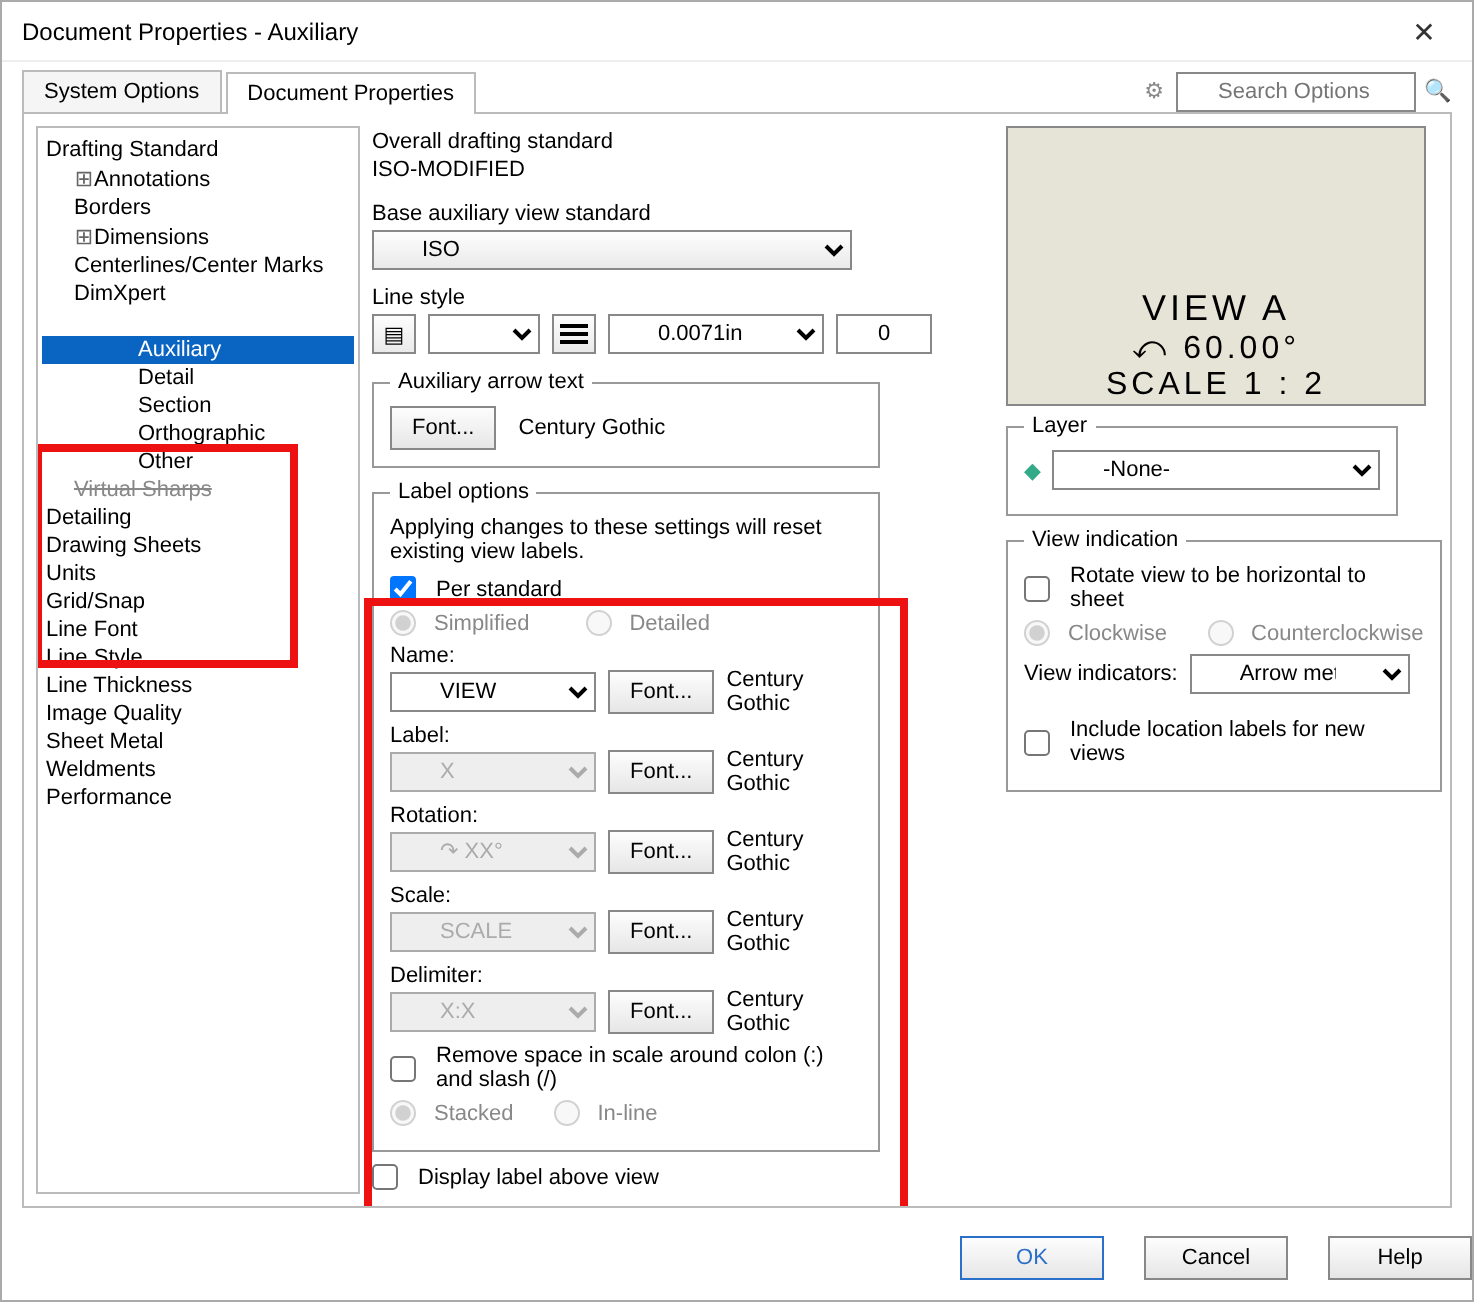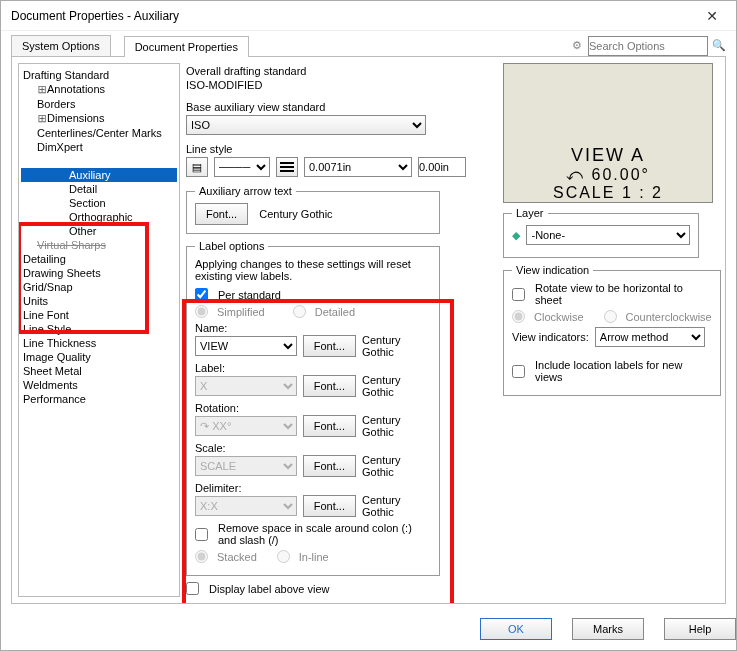--- a/index.html
+++ b/index.html
@@ -3,38 +3,38 @@
 <meta charset="utf-8">
 <style>
   * { box-sizing: border-box; font-family: "Segoe UI", Tahoma, sans-serif; }
   body { margin: 0; background: #fff; font-size: 11px; color: #000; }
   .window { width: 737px; height: 651px; border: 1px solid #aaa; display: flex; flex-direction: column; }
   .titlebar { height: 30px; display: flex; align-items: center; padding: 0 4px 0 10px; border-bottom: 1px solid #eee; }
   .titlebar .title { flex: 1; font-size: 12px; }
   .titlebar .close { width: 40px; text-align: center; font-size: 14px; color: #333; cursor: pointer; }
   .toprow { display: flex; align-items: center; padding: 4px 10px 0 10px; }
   .tabs { display: flex; }
-  .tab { border: 1px solid #bbb; border-bottom: none; padding: 4px 10px; margin-right: 13px; background: #f5f5f5; font-size: 11px; cursor: pointer; }
+  .tab { border: 1px solid #bbb; border-bottom: none; padding: 4px 10px; margin-right: 2px; background: #f5f5f5; font-size: 11px; cursor: pointer; }
   .tab.active { background: #fff; position: relative; top: 1px; }
   .search-wrap { margin-left: auto; display: flex; align-items: center; gap: 4px; color: #888; }
   .search-wrap input { border: none; outline: none; width: 120px; font-size: 11px; }
   .icon { display: inline-block; width: 14px; text-align: center; }
   .body { flex: 1; display: flex; border: 1px solid #bbb; margin: 0 10px 6px 10px; padding: 6px; gap: 6px; overflow: hidden; }
   .tree { width: 162px; border: 1px solid #bbb; padding: 4px 2px; overflow: hidden; position: relative; }
   .tree-node { padding: 1px 2px; white-space: nowrap; cursor: pointer; }
   .tree-node.sel { background: #0a64c2; color: #fff; }
   .indent0 { padding-left: 2px; }
   .indent1 { padding-left: 16px; }
   .indent2 { padding-left: 48px; }
   .highlight-box { position: absolute; border: 4px solid #e11; pointer-events: none; }
   .hl1 { top: 158px; left: -2px; width: 132px; height: 112px; }
   .content { flex: 1; position: relative; }
   .row { display: flex; align-items: center; gap: 6px; margin-bottom: 4px; }
   .section-title { font-size: 11px; margin: 2px 0 2px 0; }
-  select, input[type=text] { border: 1px solid #888; background: #fff; font-size: 11px; height: 20px; padding: 0 0; }
+  select, input[type=text] { border: 1px solid #888; background: #fff; font-size: 11px; height: 20px; padding: 0 20px; }
   .shaded { background: linear-gradient(#fdfdfd,#eaeaea); }
   .btn { border: 1px solid #888; background: linear-gradient(#fdfdfd,#e6e6e6); height: 22px; padding: 0 10px; font-size: 11px; cursor: pointer; }
   fieldset { border: 1px solid #999; margin: 4px 14px 6px 0; padding: 6px 8px 8px 8px; }
   legend { font-size: 11px; padding: 0 4px; }
   .col-left { width: 268px; float: left; }
   .col-right { width: 210px; float: right; }
   .preview { border: 1px solid #888; background: #e6e4d6; height: 140px; display: flex; flex-direction:column; align-items:center; justify-content:flex-end; font-family: Georgia, serif; letter-spacing: 2px; }
   .preview .va { font-size: 18px; }
   .preview .ang { font-size: 16px; }
   .preview .sc { font-size: 16px; }
@@ -87,22 +87,22 @@
       <div class="tree-node indent1">DimXpert</div>
       <div style="height:14px"></div>
       <div class="tree-node indent2 sel">Auxiliary</div>
       <div class="tree-node indent2">Detail</div>
       <div class="tree-node indent2">Section</div>
       <div class="tree-node indent2">Orthographic</div>
       <div class="tree-node indent2">Other</div>
       <div class="tree-node indent1" style="text-decoration:line-through;color:#888">Virtual Sharps</div>
       <div class="tree-node indent0">Detailing</div>
       <div class="tree-node indent0">Drawing Sheets</div>
+      <div class="tree-node indent0">Units</div>
       <div class="tree-node indent0">Grid/Snap</div>
-      <div class="tree-node indent0">Units</div>
       <div class="tree-node indent0">Line Font</div>
       <div class="tree-node indent0">Line Style</div>
       <div class="tree-node indent0">Line Thickness</div>
       <div class="tree-node indent0">Image Quality</div>
       <div class="tree-node indent0">Sheet Metal</div>
       <div class="tree-node indent0">Weldments</div>
       <div class="tree-node indent0">Performance</div>
       <div class="highlight-box hl1"></div>
     </div>
 
@@ -245,16 +245,16 @@
             </div>
         </fieldset>
       </div>
 
       <div class="highlight-box hl2"></div>
     </div>
   </div>
 
   <div class="footer">
     <button class="btn primary">OK</button>
-    <button class="btn">Marks</button>
+    <button class="btn">Cancel</button>
     <button class="btn">Help</button>
   </div>
 </div>
 
 </body></html>

